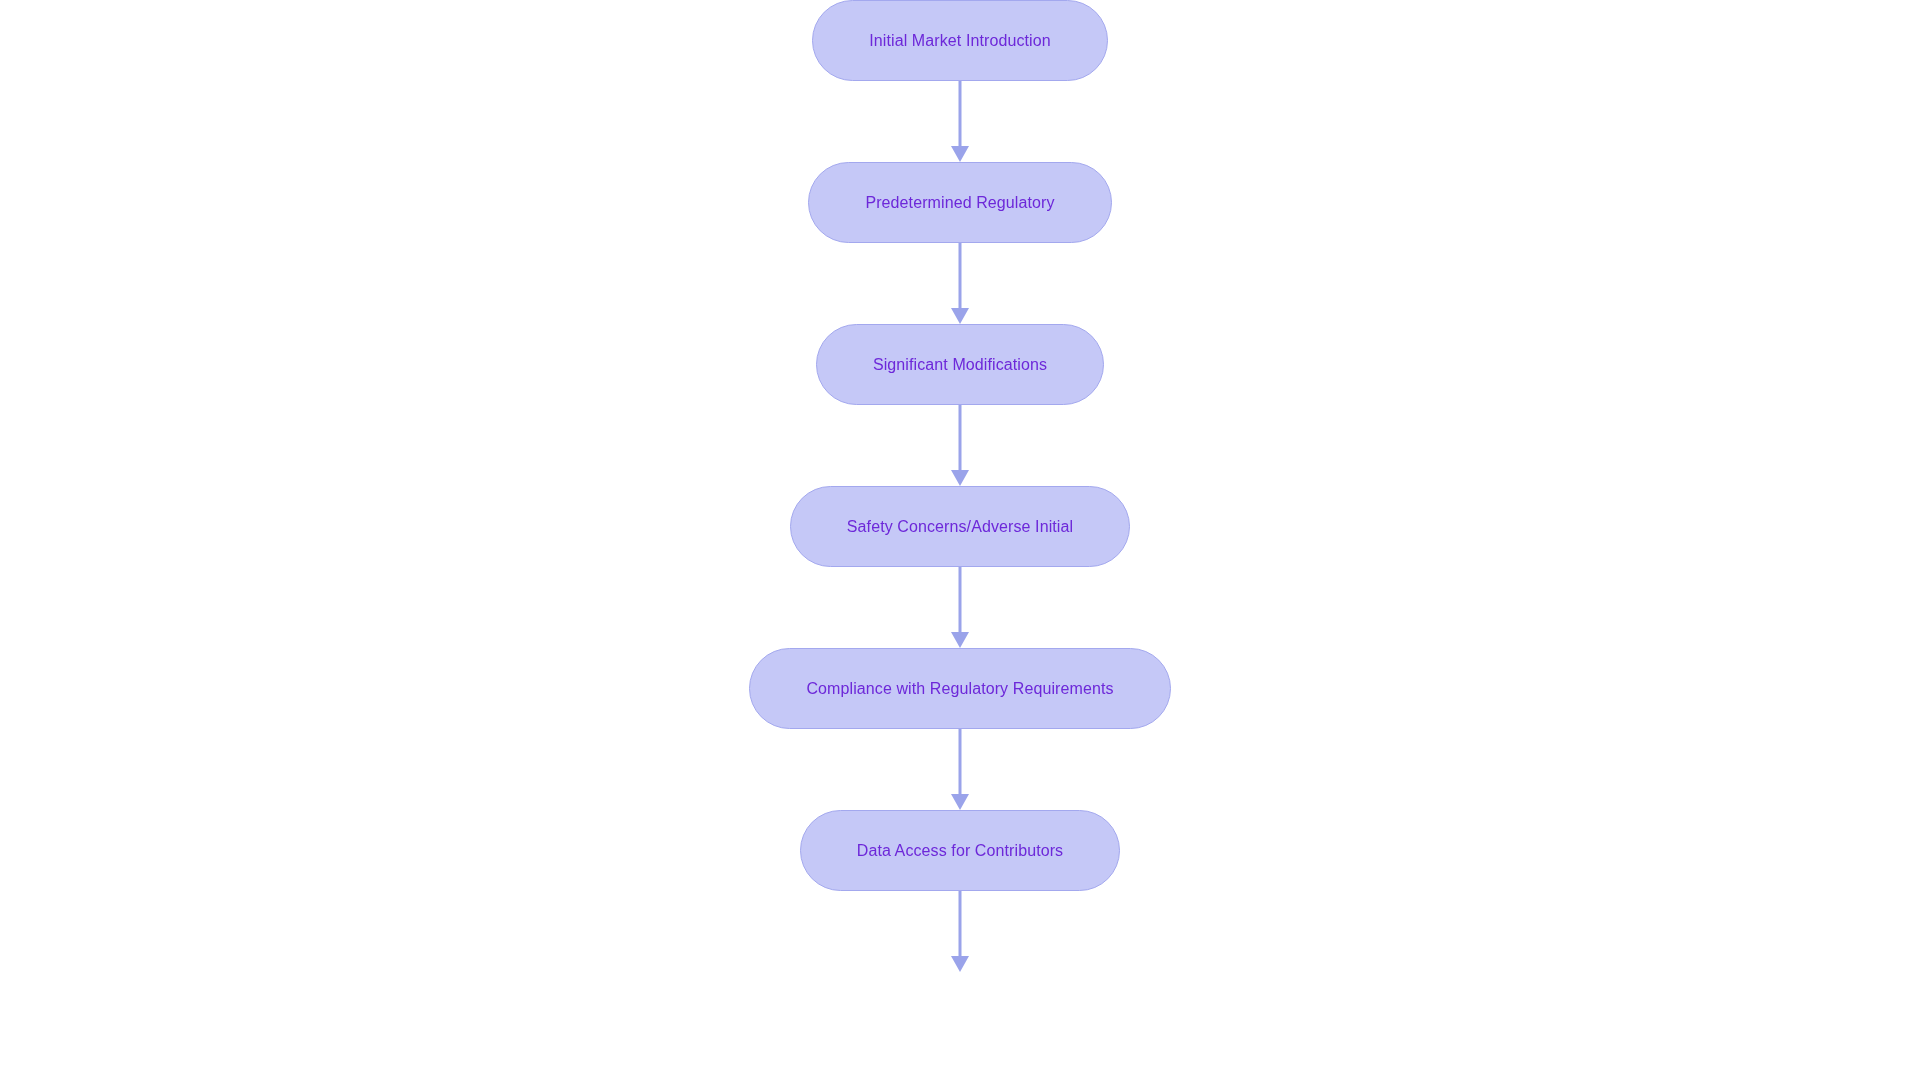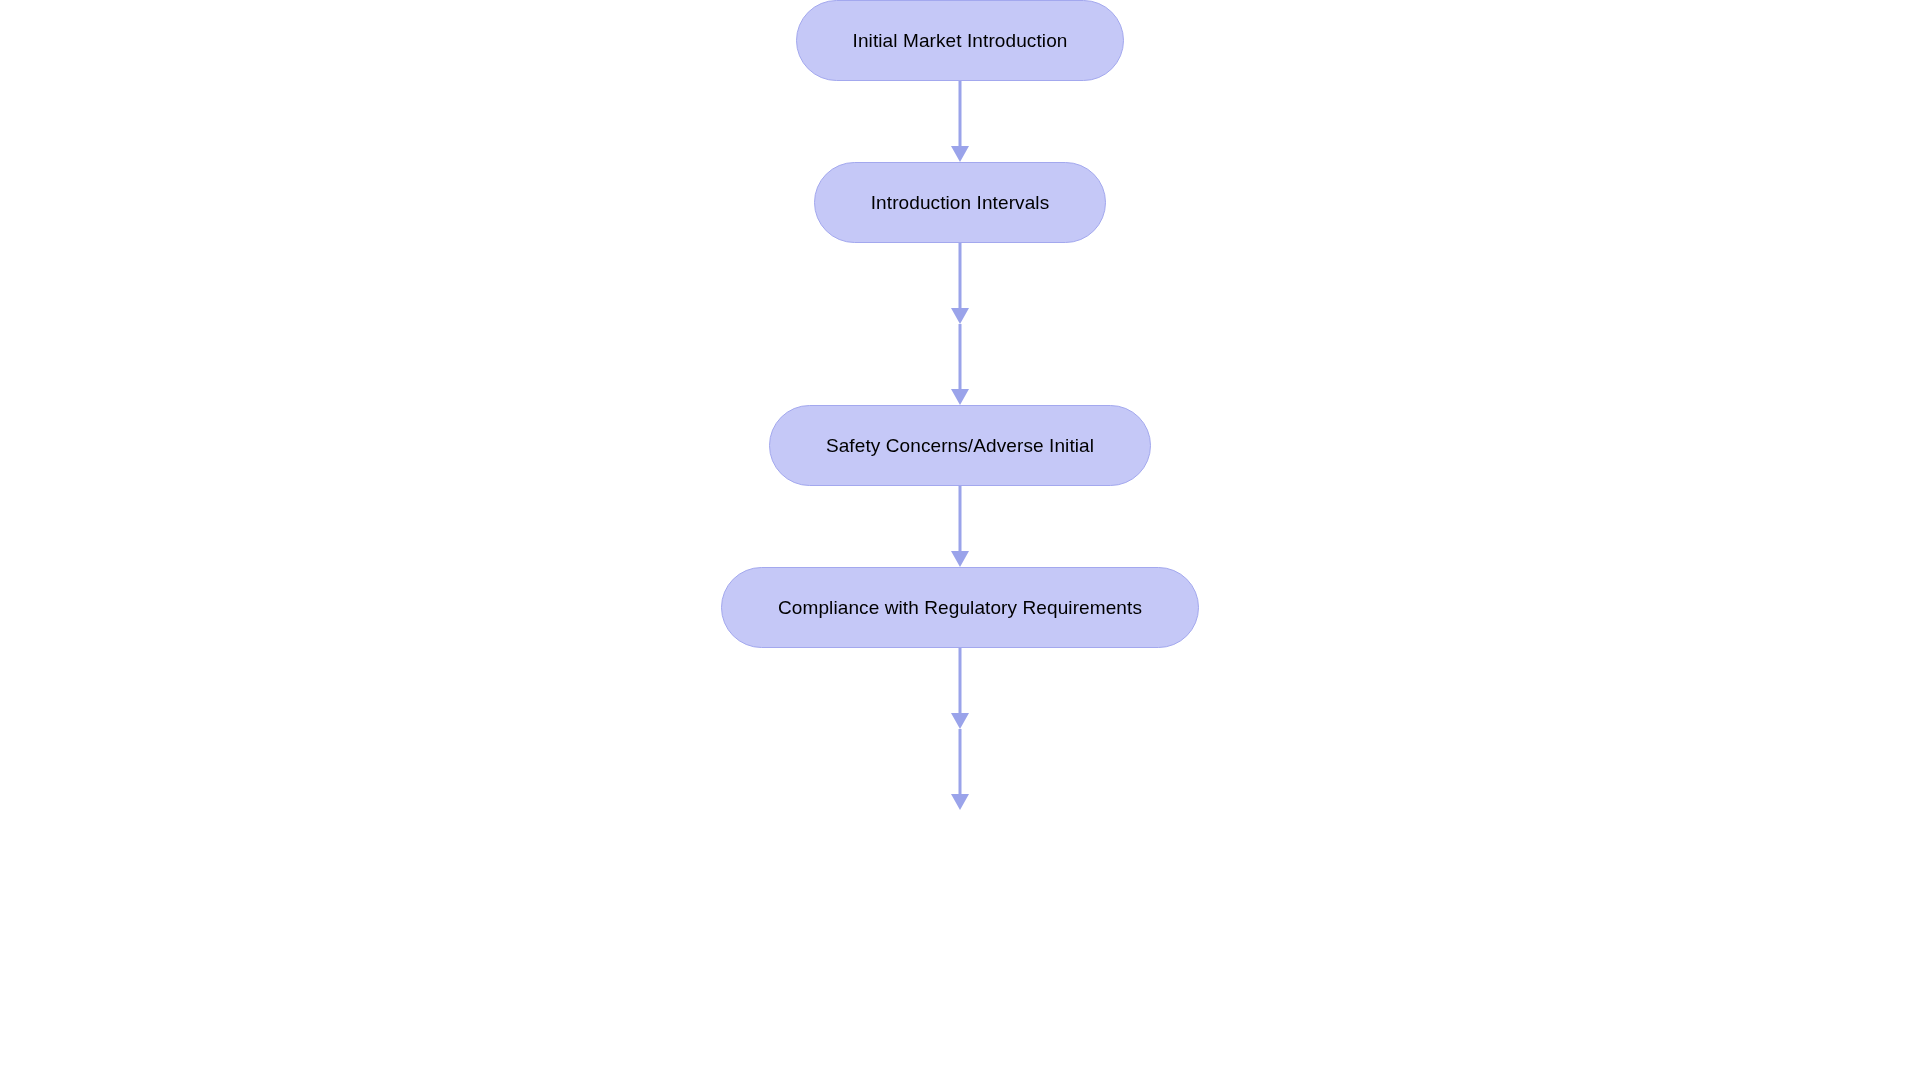--- a/index.html
+++ b/index.html
@@ -40,23 +40,23 @@
     background: #c5c8f7;
     border: 1px solid #a3a8ee;
     display: flex;
     align-items: center;
     justify-content: center;
     padding: 0 56px;
     flex: 0 0 auto;
   }
 
   .node-label {
-    font-size: 19px;
+    font-size: 16px;
     line-height: 1;
-    color: #000000;
+    color: #6d28d9;
     white-space: nowrap;
     letter-spacing: 0.1px;
   }
 
   .connector {
     position: relative;
     width: 26px;
     height: 81px;
     flex: 0 0 auto;
   }
@@ -92,28 +92,31 @@
     <div class="node">
       <span class="node-label">Initial Market Introduction</span>
     </div>
 
     <div class="connector">
       <div class="line"></div>
       <div class="arrowhead"></div>
     </div>
 
     <div class="node">
-      <span class="node-label">Introduction Intervals</span>
+      <span class="node-label">Predetermined Regulatory</span>
     </div>
 
     <div class="connector">
       <div class="line"></div>
       <div class="arrowhead"></div>
     </div>
 
+    <div class="node">
+      <span class="node-label">Significant Modifications</span>
+    </div>
 
     <div class="connector">
       <div class="line"></div>
       <div class="arrowhead"></div>
     </div>
 
     <div class="node">
       <span class="node-label">Safety Concerns/Adverse Initial</span>
     </div>
 
@@ -124,20 +127,23 @@
 
     <div class="node">
       <span class="node-label">Compliance with Regulatory Requirements</span>
     </div>
 
     <div class="connector">
       <div class="line"></div>
       <div class="arrowhead"></div>
     </div>
 
+    <div class="node">
+      <span class="node-label">Data Access for Contributors</span>
+    </div>
 
     <div class="connector">
       <div class="line"></div>
       <div class="arrowhead"></div>
     </div>
 
 
   </div>
 </div>
 

